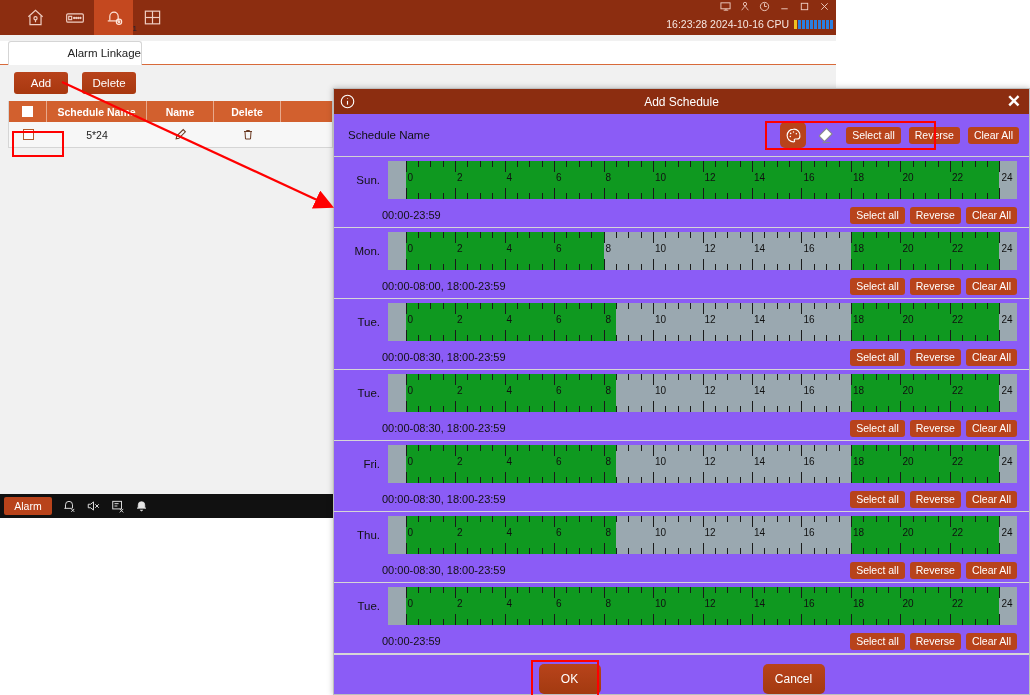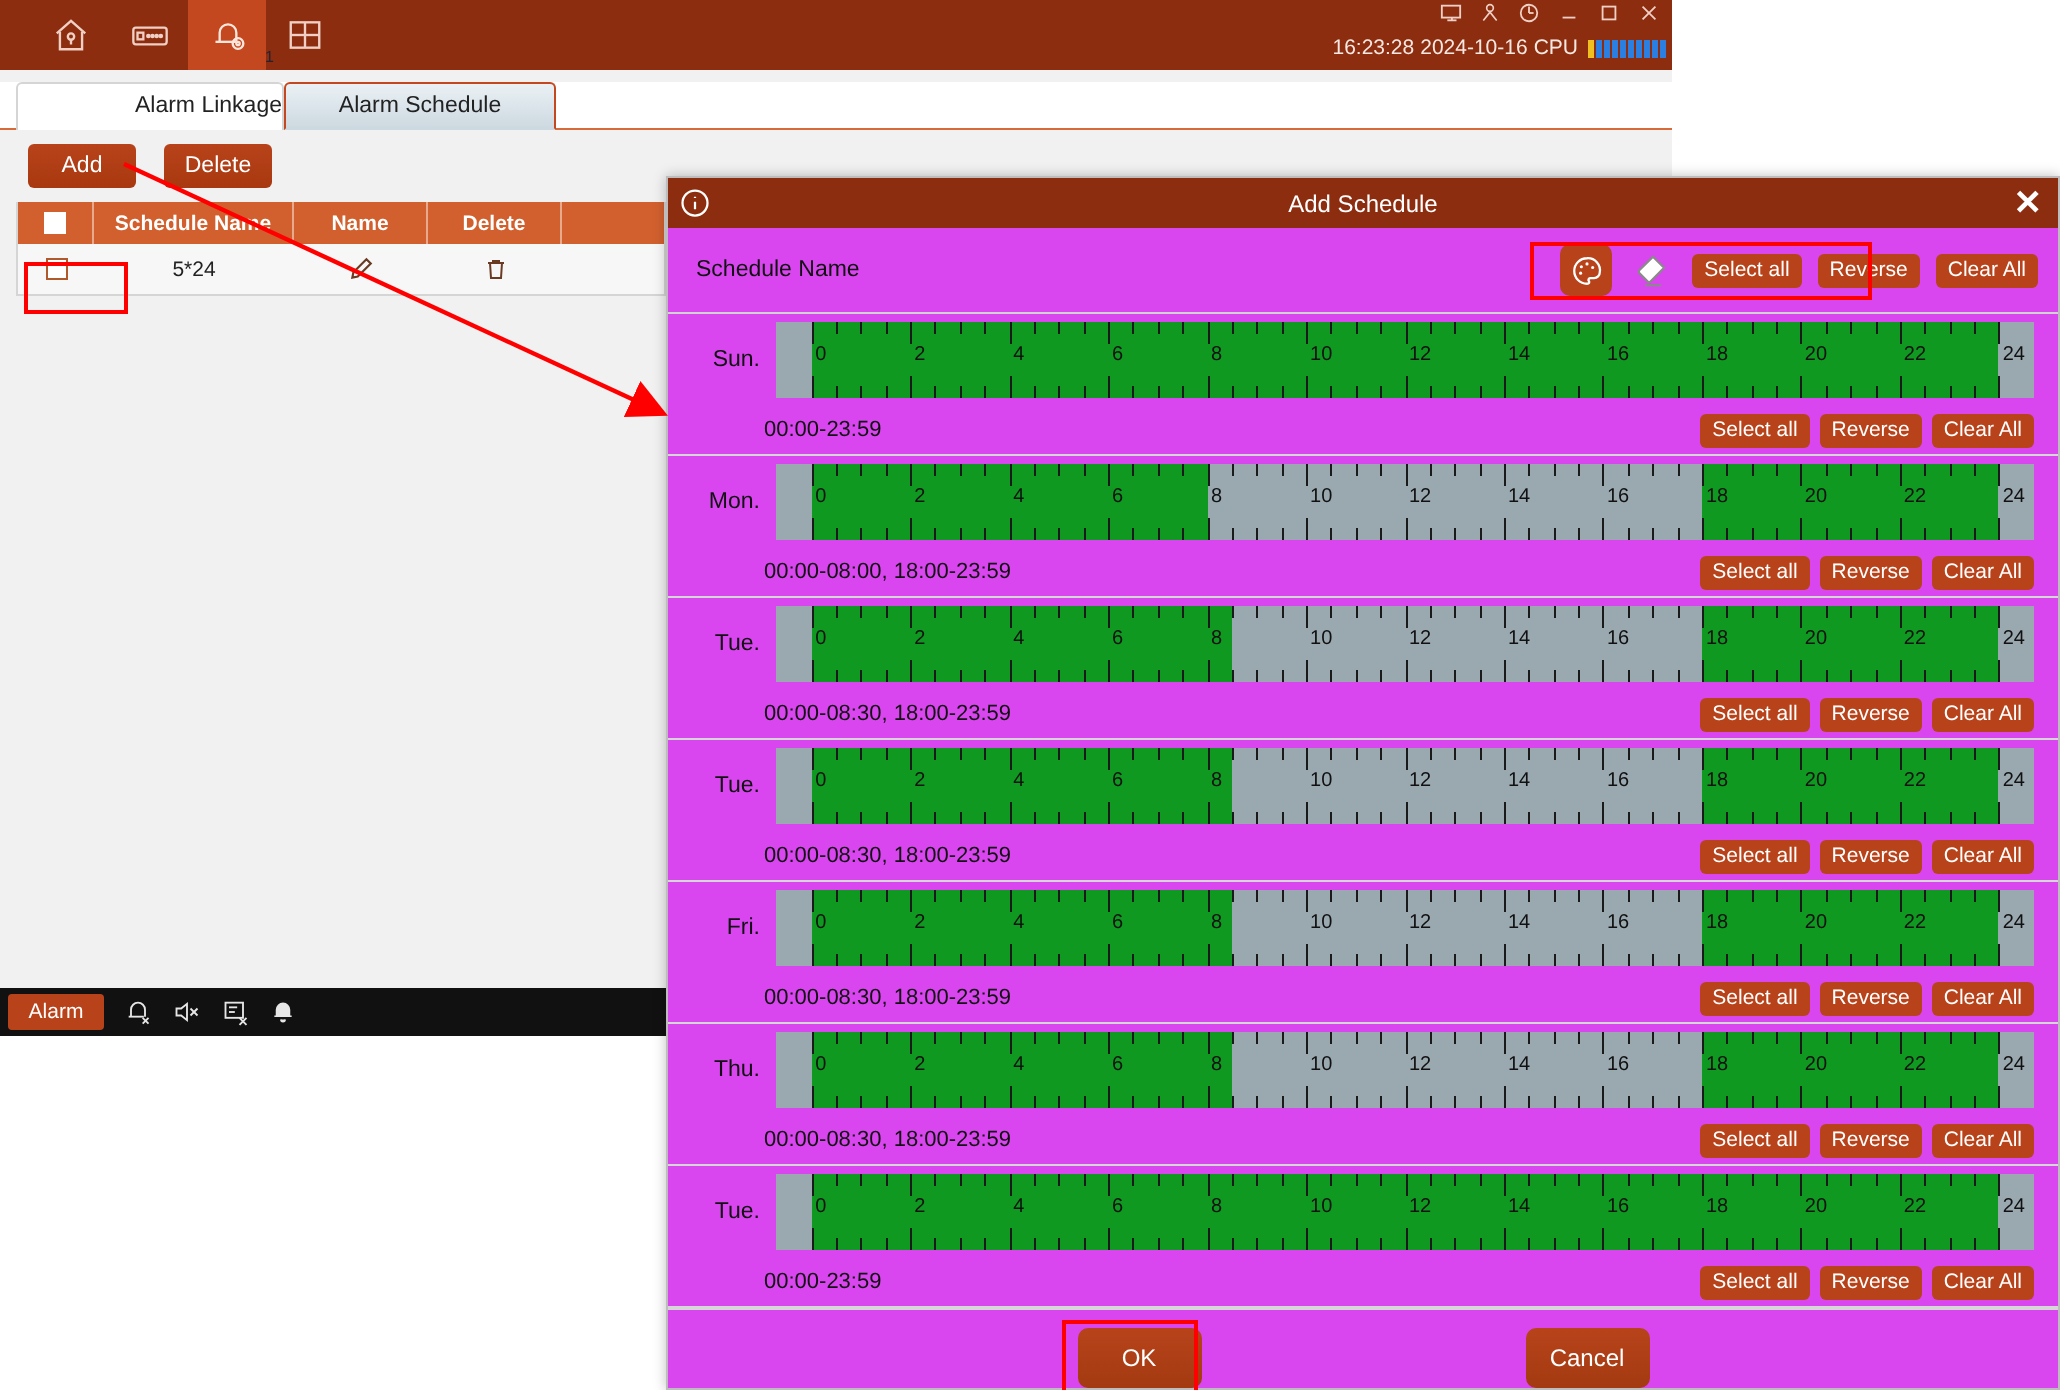--- a/index.html
+++ b/index.html
@@ -131,21 +131,21 @@
   .alarm-btn {
     background: #b8431b; color: #fff; font-size: 10.5px; width: 48px; height: 18px;
     display: flex; align-items: center; justify-content: center; margin-left: 4px;
     border-radius: 2px; cursor: pointer;
   }
   .alarmbar .ai { display: inline-flex; cursor: pointer; }
 
   
   #dialog {
     position: absolute; left: 333px; top: 88px; width: 697px; height: 607px;
-    background: #d946ef; border: 1px solid #bdbdbd;
+    background: #8b5cf6; border: 1px solid #bdbdbd;
     box-shadow: 0 0 6px rgba(0,0,0,.25);
   }
   .dlg-title {
     height: 25px; background: #8c2d10; color: #fff; display: flex; align-items: center;
     position: relative;
   }
   .dlg-title .info { margin-left: 6px; display: inline-flex; }
   .dlg-title .cap {
     position: absolute; left: 0; right: 0; text-align: center; font-size: 12px;
   }
@@ -313,21 +313,20 @@
               <i></i>
               <i></i>
               <i></i>
             </span>
         </div>
       </div>
     </div>
 
     <div class="tabbar">
       <div class="tab t1">Alarm Linkage</div>
-      <div class="tab t2">Alarm Schedule</div>
     </div>
 
     <div class="panel-body">
       <div class="btnrow">
         <button class="rbtn">Add</button>
         <button class="rbtn">Delete</button>
       </div>
       <div class="hl-box" style="left:12px; top:66px; width:52px; height:26px;"></div>
 
       <div class="tbl">

